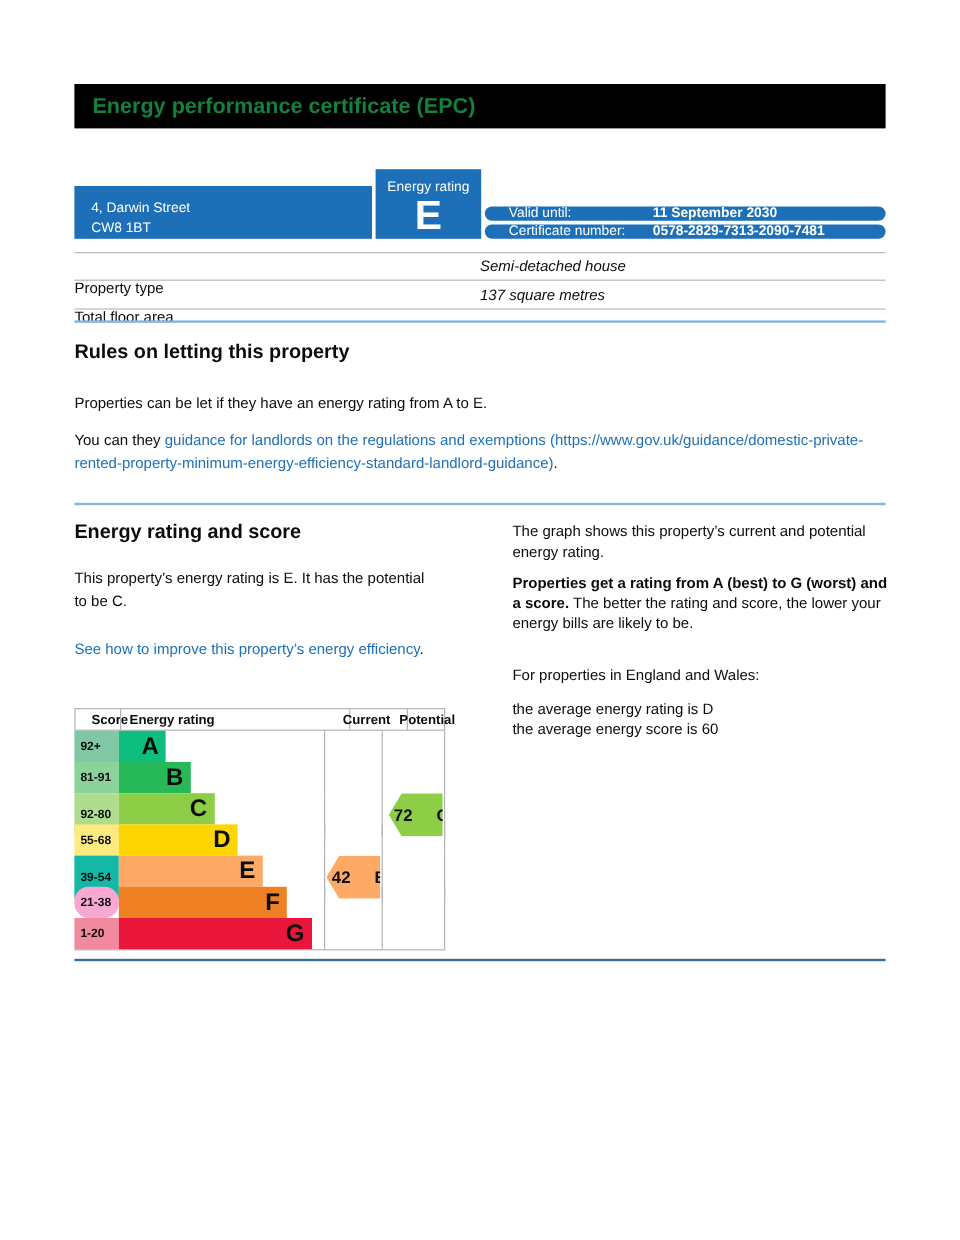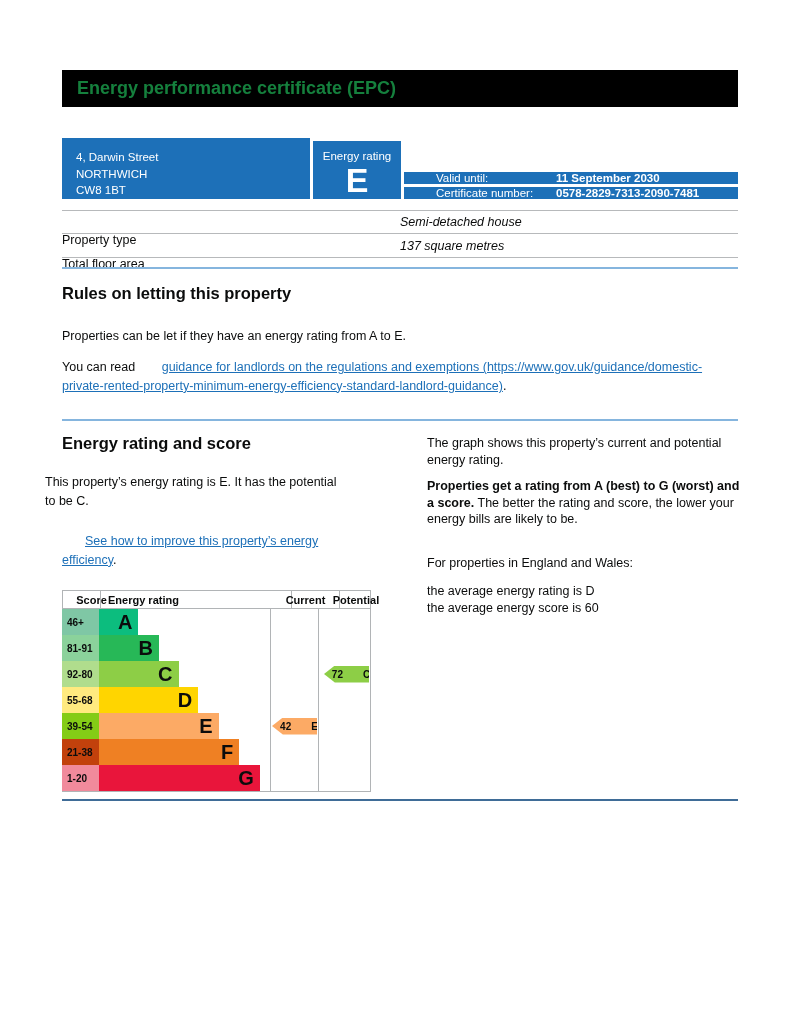--- a/index.html
+++ b/index.html
@@ -14,44 +14,44 @@
 
   
   .summary { position:absolute; left:62px; top:112px; width:676px; height:87px;
     display:flex; gap:3px;align-items:flex-end; }
   .panel { background:#1d70b8; color:#fff; }
   .addr { width:248px; padding:11px 10px 0 14px; font-size:11.5px; line-height:1.45; }
   .rating-panel { width:88px; text-align:center; padding-top:9px; font-size:11.5px; }
   .rating-letter { font-size:34px; font-weight:bold; line-height:1.05; margin-top:1px; }
   .meta { flex:1; display:flex; flex-direction:column; gap:3px; background:#fff; }
   .meta-row { flex:1; background:#1d70b8; display:flex; align-items:center;
-    padding-left:32px; font-size:11.5px; color:#fff; }
+    padding-left:20px; font-size:11.5px; color:#fff;border-radius:18px; }
   .meta-label { width:120px; }
   .meta-value { font-weight:bold; }
 
   
   .ptable { position:absolute; left:62px; top:210px; width:676px; font-size:12.5px; }
   .prow { display:flex; align-items:center; height:24px; border-bottom:1px solid #b7b9bb; }
   .prow:first-child { border-top:1px solid #b7b9bb; }
   .plabel { width:338px;margin-top:36px; }
   .pvalue { flex:1;font-style:italic; }
 
   .divider { position:absolute; left:62px; width:676px; height:2px; }
   .d1 { top:267px; } .d2 { top:419px; } .d3 { top:799px; }
 
   .h2 { font-size:16.5px; font-weight:bold; }
   .body-text { font-size:12.5px; line-height:1.5; }
-  a.link { color:#1d70b8; text-decoration:underline; cursor:pointer;margin-left:23px; }
+  a.link { color:#1d70b8; cursor:pointer; }
 
   .rules-heading { position:absolute; left:62px; top:284px; }
   .rules-p1 { position:absolute; left:62px; top:327px; width:676px; }
   .rules-p2 { position:absolute; left:62px; top:358px; width:676px; }
 
   .col-left-heading { position:absolute; left:62px; top:434px; }
-  .col-left-p { position:absolute; left:45px; top:473px; width:295px; }
+  .col-left-p { position:absolute; left:62px; top:473px; width:295px; }
   .col-left-link { position:absolute; left:62px; top:532px; width:295px; }
 
   .col-right { position:absolute; left:427px; top:435px; width:320px; font-size:12.5px; line-height:1.32; }
   .cr-p2 { margin-top:10px; }
   .cr-p3 { margin-top:27px; }
   .cr-avg { margin-top:12px; }
 
   
   .chart { position:absolute; left:62px; top:590px; width:309px; border-bottom:1px solid #b1b4b6; }
   .crow, .chead { display:grid; grid-template-columns:37px 171px 48px 53px; }
@@ -61,38 +61,37 @@
   .hc { justify-content:center;margin-left:20px; }
   .hdr-rating { padding-left:7px; }
   .crow { height:26px; }
   .scell { font-size:10px; font-weight:bold; display:flex; align-items:center; padding-left:5px; }
   .barcell { position:relative; }
   .bar { height:26px; display:flex; align-items:center; justify-content:flex-end; }
   .letter { font-size:20px; font-weight:bold; padding-right:6px; line-height:1; }
   .w0{width:23%} .w1{width:35%} .w2{width:46.5%} .w3{width:58%} .w4{width:70%} .w5{width:82%} .w6{width:94%}
   .curcell { border-left:1px solid #b1b4b6; display:flex; align-items:center; }
   .potcell { border-left:1px solid #b1b4b6; border-right:1px solid #b1b4b6; display:flex; align-items:center; }
-  .arrow { margin-left:auto; margin-right:1px; width:45px; height:17px;
+  .arrow { margin-left:auto; margin-right:1px; width:45px; height:36px;
     clip-path:polygon(0 50%, 24% 0, 100% 0, 100% 100%, 24% 100%);
     display:flex; align-items:center; justify-content:center; gap:20px; padding-left:9px;
-    font-size:10px; font-weight:bold; color:#0b0c0c; }
+    font-size:14px; font-weight:bold; color:#0b0c0c; }
 </style>
 </head>
 <body>
 
 <div class="page">
 
   <div class="title-bar">
     <span>Energy performance certificate (EPC)</span>
   </div>
 
   <div class="summary">
     <div class="panel addr">
       <div>4, Darwin Street</div>
-      <div>NORTHWICH</div>
       <div>CW8 1BT</div>
     </div>
     <div class="panel rating-panel">
       <div>Energy rating</div>
       <div class="rating-letter">E</div>
     </div>
     <div class="meta">
       <div class="meta-row">
         <span class="meta-label">Valid until:</span>
         <span class="meta-value">11 September 2030</span>
@@ -112,21 +111,21 @@
     <div class="prow">
       <span class="plabel">Total floor area</span>
       <span class="pvalue">137 square metres</span>
     </div>
   </div>
 
   <div class="divider d1" style="background-color: rgb(133, 181, 222);"></div>
 
   <div class="h2 rules-heading">Rules on letting this property</div>
   <div class="body-text rules-p1">Properties can be let if they have an energy rating from A to E.</div>
-  <div class="body-text rules-p2"><span>You can read </span><a class="link">guidance for landlords on the regulations and exemptions (https://www.gov.uk/guidance/domestic-private-rented-property-minimum-energy-efficiency-standard-landlord-guidance)</a><span>.</span></div>
+  <div class="body-text rules-p2"><span>You can they </span><a class="link">guidance for landlords on the regulations and exemptions (https://www.gov.uk/guidance/domestic-private-rented-property-minimum-energy-efficiency-standard-landlord-guidance)</a><span>.</span></div>
 
   <div class="divider d2" style="background-color: rgb(133, 181, 222);"></div>
 
   <div class="h2 col-left-heading">Energy rating and score</div>
   <div class="body-text col-left-p">This property’s energy rating is E. It has the potential to be C.</div>
   <div class="body-text col-left-link"><a class="link">See how to improve this property’s energy efficiency</a><span>.</span></div>
 
   <div class="col-right">
     <div>The graph shows this property’s current and potential energy rating.</div>
     <div class="cr-p2"><strong>Properties get a rating from A (best) to G (worst) and a score.</strong><span> The better the rating and score, the lower your energy bills are likely to be.</span></div>
@@ -139,21 +138,21 @@
 
   <div class="chart">
     <div class="chead">
       <div class="hc">Score</div>
       <div class="hdr-rating">Energy rating</div>
       <div class="hc">Current</div>
       <div class="hc">Potential</div>
     </div>
 
     <div class="crow">
-      <div class="scell" style="background-color: rgb(127, 199, 165);">46+</div>
+      <div class="scell" style="background-color: rgb(127, 199, 165);">92+</div>
       <div class="barcell">
         <div class="bar w0" style="background-color: rgb(12, 189, 126);">
           <span class="letter">A</span>
         </div>
       </div>
       <div class="curcell"></div>
       <div class="potcell"></div>
     </div>
 
     <div class="crow">
@@ -188,37 +187,37 @@
       <div class="barcell">
         <div class="bar w3" style="background-color: rgb(255, 213, 0);">
           <span class="letter">D</span>
         </div>
       </div>
       <div class="curcell"></div>
       <div class="potcell"></div>
     </div>
 
     <div class="crow">
-      <div class="scell" style="background-color: #84cc16;">39-54</div>
+      <div class="scell" style="background-color: #14b8a6;">39-54</div>
       <div class="barcell">
         <div class="bar w4" style="background-color: rgb(252, 170, 101);">
           <span class="letter">E</span>
         </div>
       </div>
       <div class="curcell">
         <div class="arrow" style="background-color: rgb(252, 170, 101);">
           <span>42</span>
           <span>E</span>
         </div>
       </div>
       <div class="potcell"></div>
     </div>
 
     <div class="crow">
-      <div class="scell" style="background-color: #c2410c;">21-38</div>
+      <div class="scell" style="background-color: #f9a8d4; border-radius: 12px;">21-38</div>
       <div class="barcell">
         <div class="bar w5" style="background-color: rgb(239, 128, 35);">
           <span class="letter">F</span>
         </div>
       </div>
       <div class="curcell"></div>
       <div class="potcell"></div>
     </div>
 
     <div class="crow">

